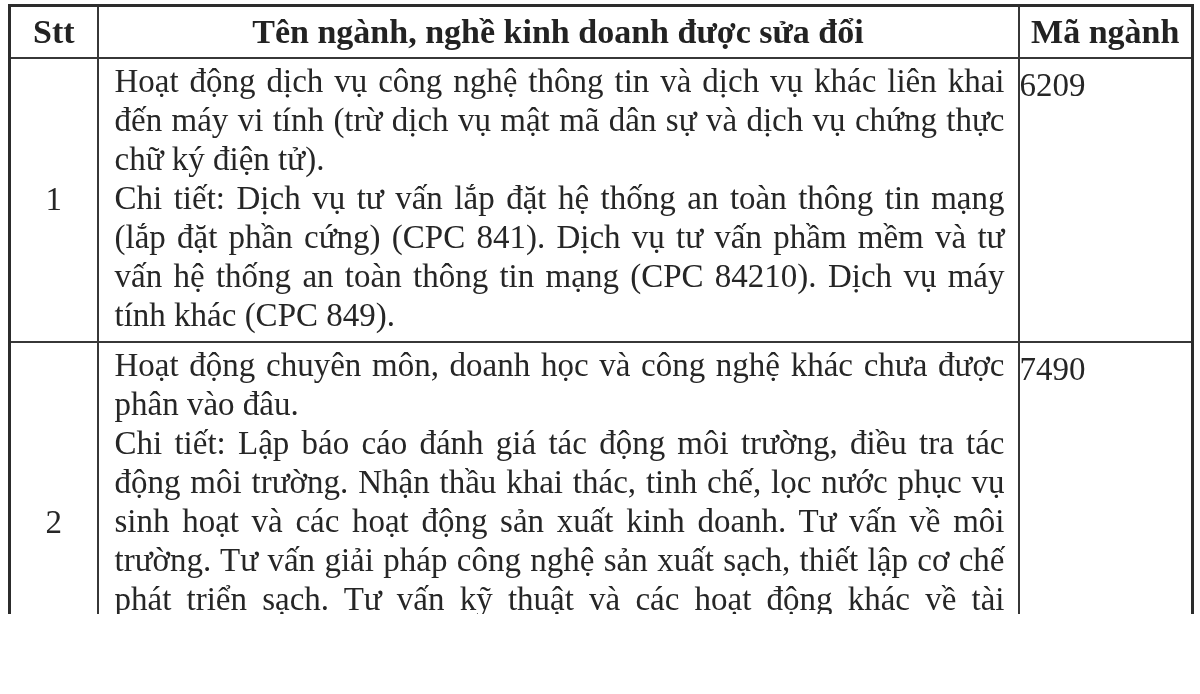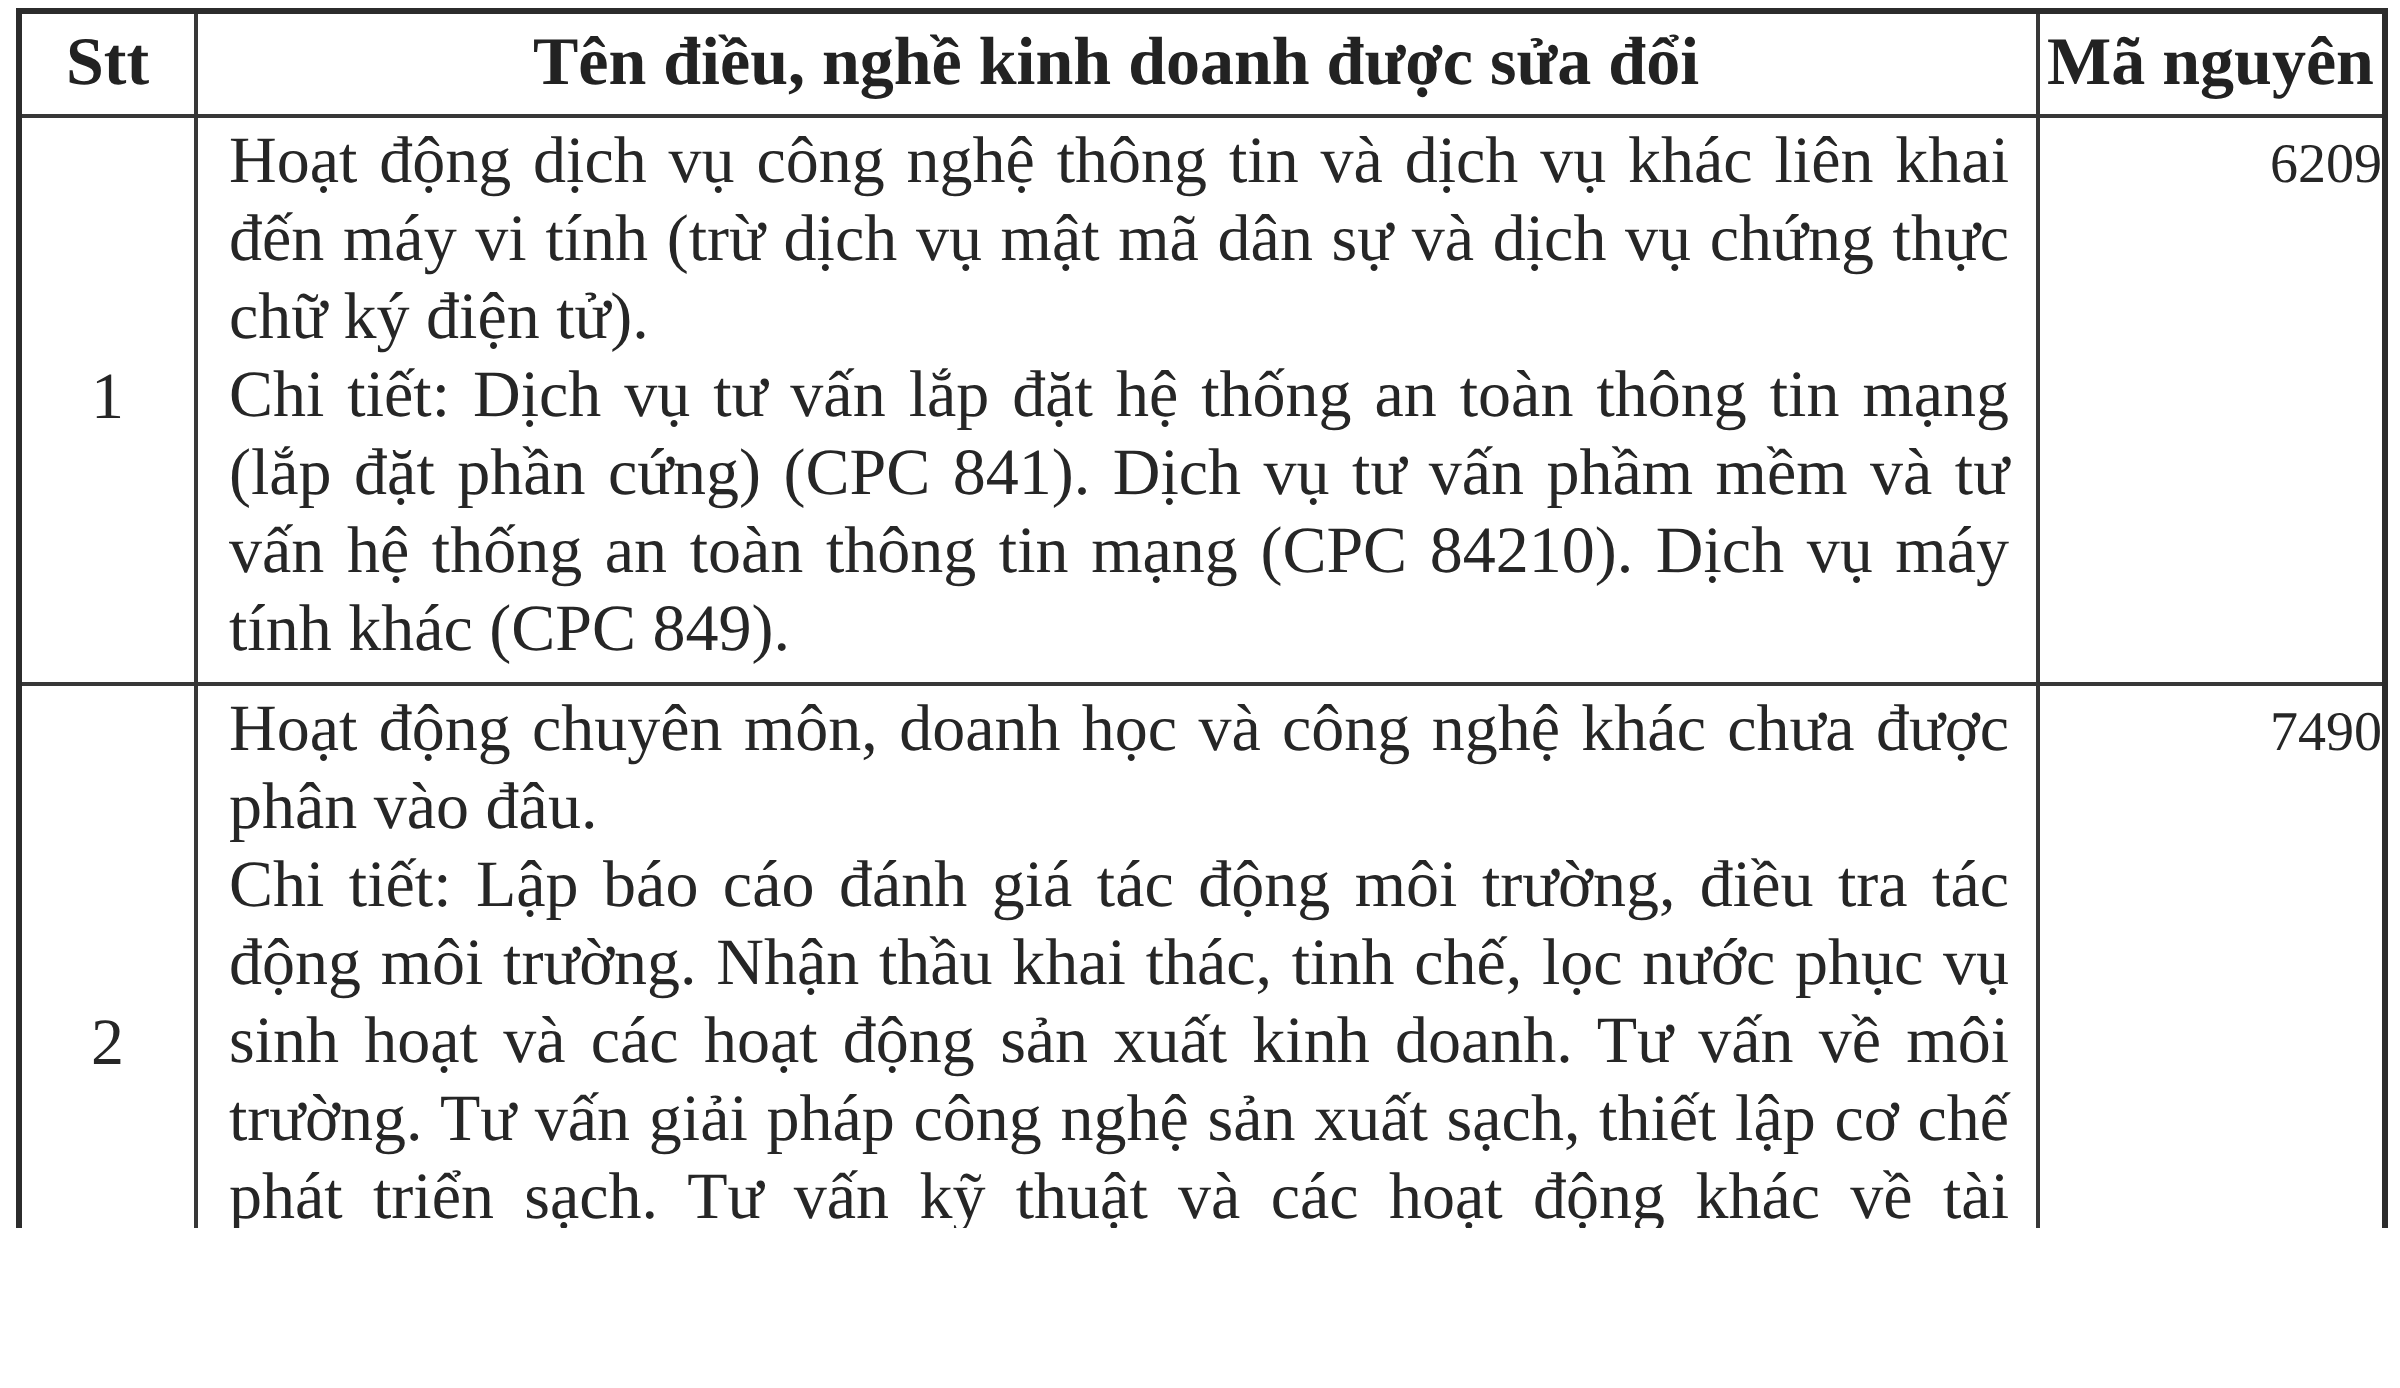--- a/index.html
+++ b/index.html
@@ -48,44 +48,44 @@
   }
   td.desc {
     vertical-align: top;
     padding: 3px 13px 6px 16px;
     font-size: 33px;
     line-height: 39px;
     text-align: justify;
   }
   td.code {
     vertical-align: top;
-    text-align: right;
-    font-size: 28px;
+    text-align: left;
+    font-size: 33px;
     padding-top: 8px;
   }
   tr.row-1 td { height: 272px; }
   tr.row-2 td { height: 356px; }
   .para { margin: 0; }
   .detail-label { font-weight: normal; }
 </style>
 </head>
 <body>
 
 <div class="page">
   <table class="biz-table">
     <colgroup>
       <col class="c-stt">
       <col class="c-name">
       <col class="c-code">
     </colgroup>
     <thead>
       <tr class="header-row">
         <th>Stt</th>
-        <th>Tên điều, nghề kinh doanh được sửa đổi</th>
-        <th>Mã nguyên</th>
+        <th>Tên ngành, nghề kinh doanh được sửa đổi</th>
+        <th>Mã ngành</th>
       </tr>
     </thead>
     <tbody>
       <tr class="row-1">
         <td class="stt">1</td>
         <td class="desc">
           <p class="para">Hoạt động dịch vụ công nghệ thông tin và dịch vụ khác liên khai đến máy vi tính (trừ dịch vụ mật mã dân sự và dịch vụ chứng thực chữ ký điện tử).</p>
           <p class="para"><strong class="detail-label">Chi tiết:</strong> <span>Dịch vụ tư vấn lắp đặt hệ thống an toàn thông tin mạng (lắp đặt phần cứng) (CPC 841). Dịch vụ tư vấn phầm mềm và tư vấn hệ thống an toàn thông tin mạng (CPC 84210). Dịch vụ máy tính khác (CPC 849).</span></p>
         </td>
         <td class="code">6209</td>

